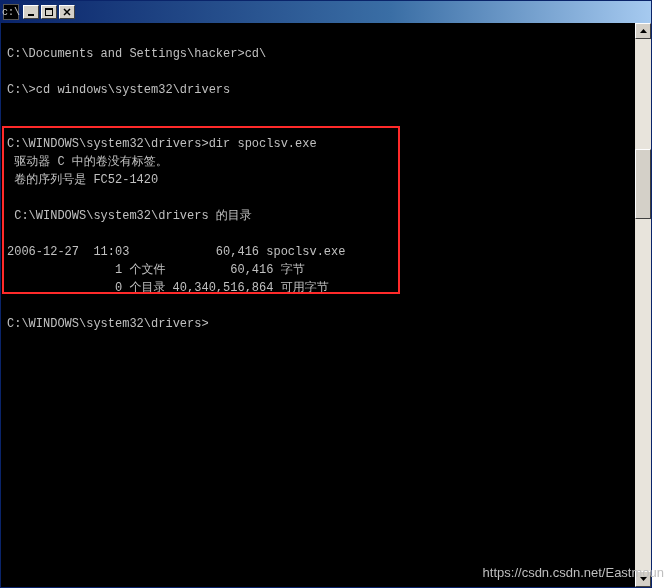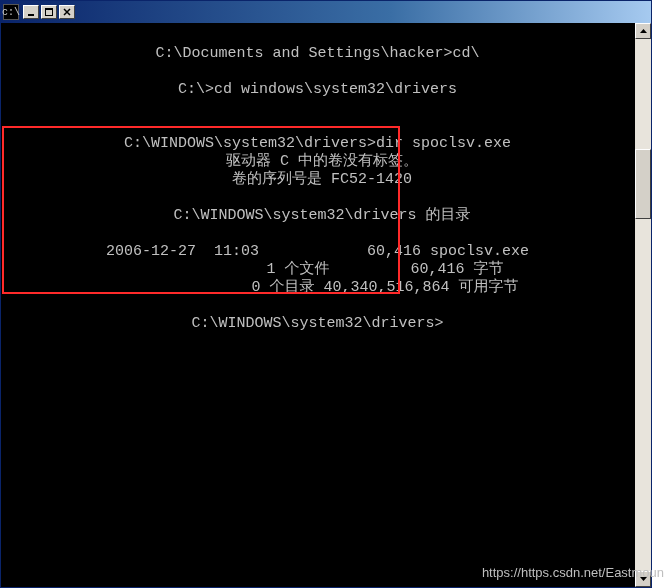--- a/index.html
+++ b/index.html
@@ -67,26 +67,25 @@
   }
   .tbtn svg { display: block; }
   .terminal {
     position: absolute;
     top: 22px;
     left: 0;
     right: 17px;
     bottom: 0;
     background: #000;
     color: #c0c0c0;
-    font-size: 15px;
+    font-size: 12px;
     line-height: 18px;
     padding: 4px 6px;
     white-space: pre;
     overflow: hidden;
-    text-align: center;
   }
   .scrollbar {
     position: absolute;
     top: 22px;
     right: 0;
     width: 16px;
     bottom: 0;
     background: #d4d0c8;
     display: flex;
     flex-direction: column;
@@ -177,13 +176,13 @@
     <div class="sbtn">
       <svg width="7" height="4" viewBox="0 0 7 4">
           <path d="M0 0 L7 0 L3.5 4 Z" fill="#000"></path>
         </svg>
     </div>
   </div>
 </div>
 
 <div class="highlight-box"></div>
 
-<div class="watermark">https://https.csdn.net/Eastmoun</div>
+<div class="watermark">https://csdn.csdn.net/Eastmoun</div>
 
 </body></html>

